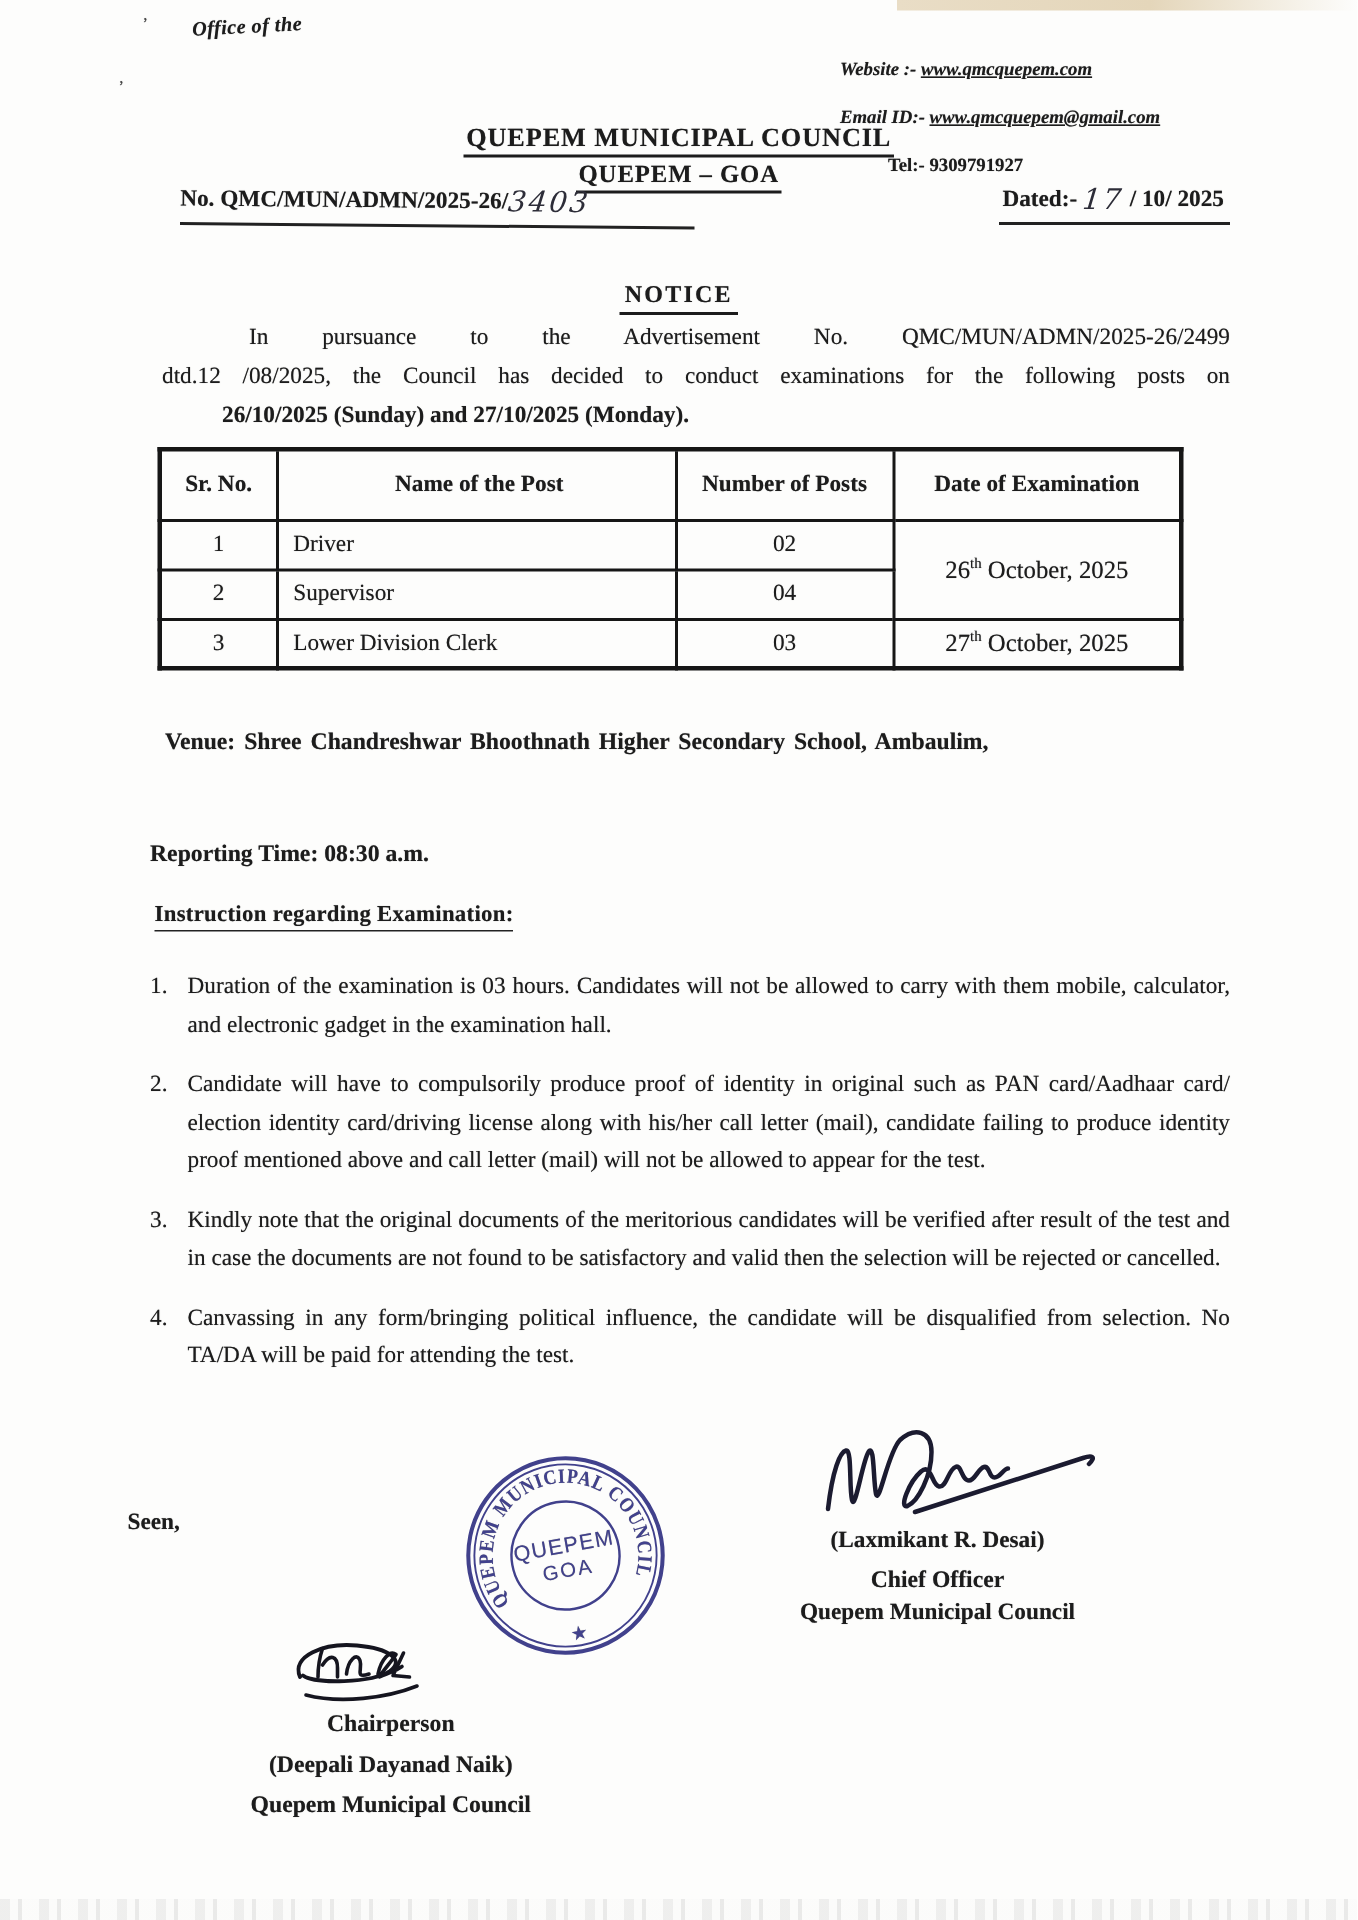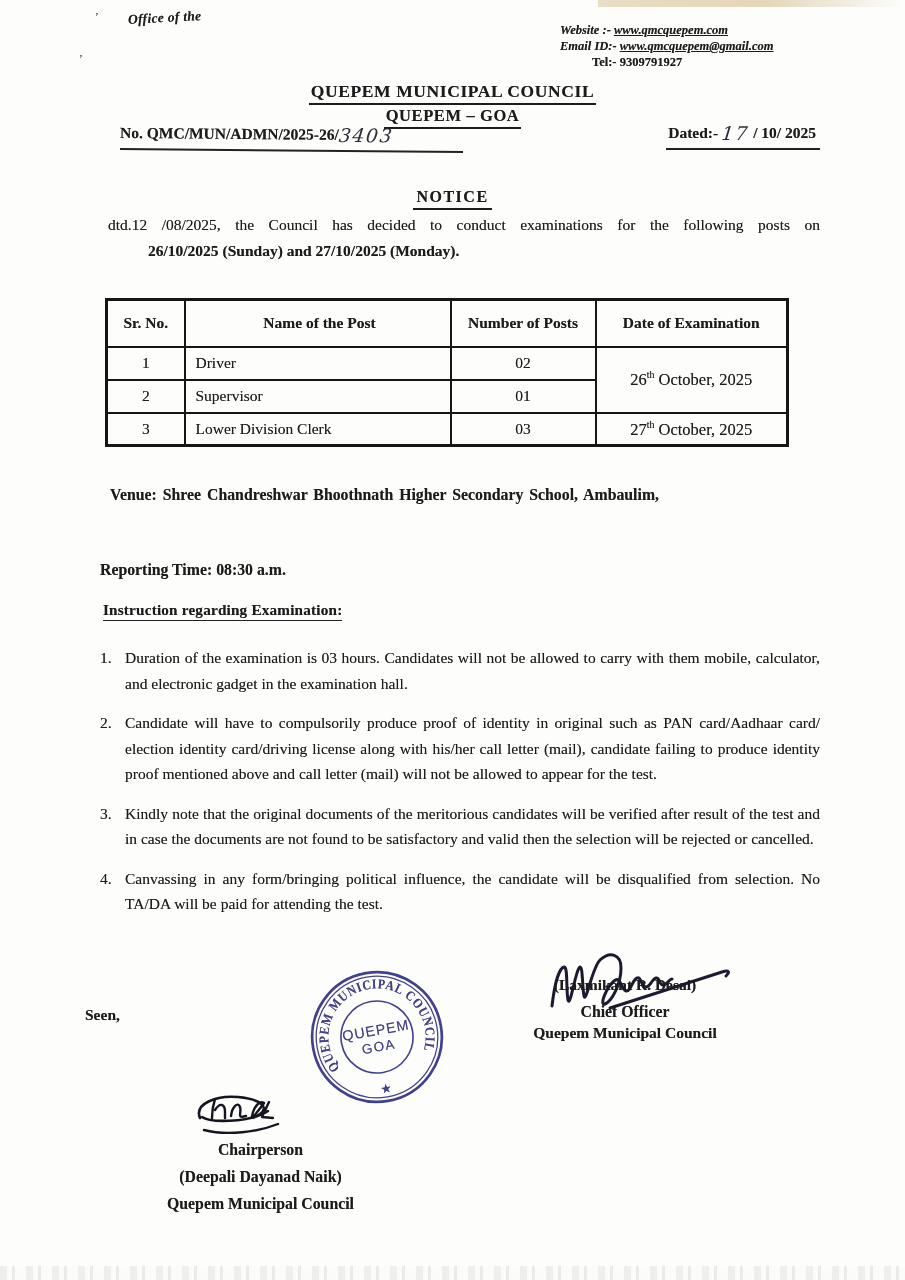--- a/index.html
+++ b/index.html
@@ -19,21 +19,21 @@
     background:repeating-linear-gradient(90deg,
       rgba(110,110,110,0.10) 0 7px, rgba(190,190,190,0.03) 7px 12px,
       rgba(95,95,95,0.12) 12px 15px, rgba(200,200,200,0.03) 15px 26px); }
   .pen-mark { font-size:11px; color:#444; }
 
   
   .office { left:128px; top:10px; font-size:13.5px; font-weight:bold; font-style:italic;
     transform:rotate(-3deg); letter-spacing:0.3px; }
   .contact { left:560px; top:22px; width:250px; font-size:12.5px; font-weight:bold;
     line-height:16px; }
-  .contact .row { white-space:nowrap; font-style:italic; }
+  .contact .row { white-space:nowrap; font-style:italic;margin-top:16px; }
   .contact .url { text-decoration:underline; }
   .contact .tel { font-style:normal; padding-left:32px; }
 
   .council-head { left:0; top:80px; width:905px; text-align:center; line-height:22px; }
   .council-head .name { font-size:17.5px; font-weight:bold; letter-spacing:0.6px;
     display:inline-block; border-bottom:2px solid #1c1c1c; padding:0 2px 1px; }
   .council-head .place { font-size:16.5px; font-weight:bold; letter-spacing:0.6px;
     display:inline-block; border-bottom:2px solid #1c1c1c; padding:0 2px 0; }
 
   .refline { left:120px; top:120px; width:700px; display:flex;
@@ -80,21 +80,21 @@
   .instr-item .num { width:25px; flex:none; }
   .instr-item .txt { flex:1; text-align:justify; }
 
   
   .seen { left:85px; top:1006px; font-size:15.5px; font-weight:bold; }
 
   .stamp { left:296px; top:956px; width:162px; height:162px; opacity:0.9;
     transform:rotate(-10deg); }
 
   .sig-officer { left:522px; top:946px; width:232px; height:72px; }
-  .officer-block { left:500px; top:976px; width:250px; text-align:center;
+  .officer-block { left:500px; top:1018px; width:250px; text-align:center;
     font-weight:bold; font-size:15.5px; }
   .officer-block .t1 { margin-bottom:9px; }
   .officer-block .t2 { margin-bottom:3px; font-size:15.8px; }
 
   .sig-naik { left:182px; top:1088px; width:118px; height:52px; }
   .chair-block { left:118px; top:1136px; width:285px; text-align:center;
     font-weight:bold; font-size:15.8px; line-height:27px; }
 </style>
 </head>
 <body>
@@ -126,20 +126,21 @@
     <div class="ref-right">
       <span>Dated:- </span><span class="handwritten">17</span><span> / 10/ 2025</span>
     </div>
   </div>
 
   <div class="abs notice-title-wrap">
     <span class="notice-title">NOTICE</span>
   </div>
 
   <div class="abs intro">
+    <div class="l1">In pursuance to the Advertisement No. QMC/MUN/ADMN/2025-26/2499</div>
     <div class="l2">dtd.12 /08/2025, the Council has decided to conduct examinations for the following posts on</div>
     <div class="l3">26/10/2025 (Sunday) and 27/10/2025 (Monday).</div>
   </div>
 
   <div class="abs posts-table">
     <table>
       <tbody>
           <tr>
         <th class="col-sr">Sr. No.</th>
         <th class="col-post" style="text-align:center;">Name of the Post</th>
@@ -148,21 +149,21 @@
       </tr>
       <tr>
         <td class="col-sr">1</td>
         <td class="col-post">Driver</td>
         <td class="col-num">02</td>
         <td class="col-date" rowspan="2" style="font-size:16.5px;"><span>26</span><sup>th</sup><span> October, 2025</span></td>
       </tr>
       <tr>
         <td class="col-sr">2</td>
         <td class="col-post">Supervisor</td>
-        <td class="col-num">01</td>
+        <td class="col-num">04</td>
       </tr>
       <tr>
         <td class="col-sr">3</td>
         <td class="col-post">Lower Division Clerk</td>
         <td class="col-num">03</td>
         <td class="col-date" style="font-size:16.5px;"><span>27</span><sup>th</sup><span> October, 2025</span></td>
       </tr>
     </tbody>
       </table>
   </div>

